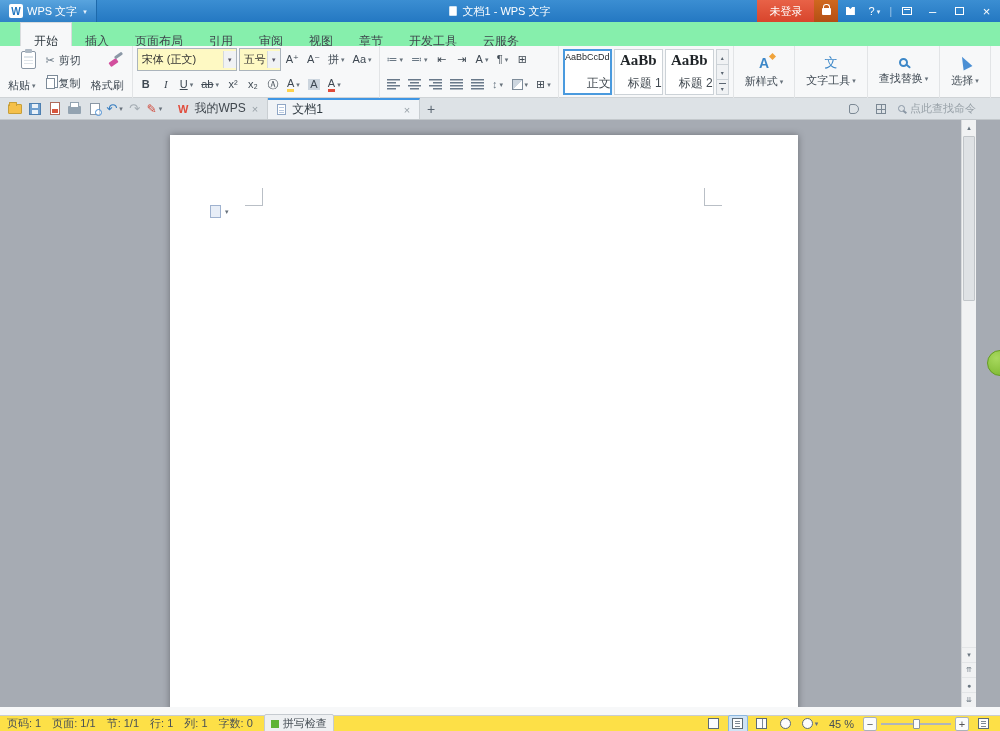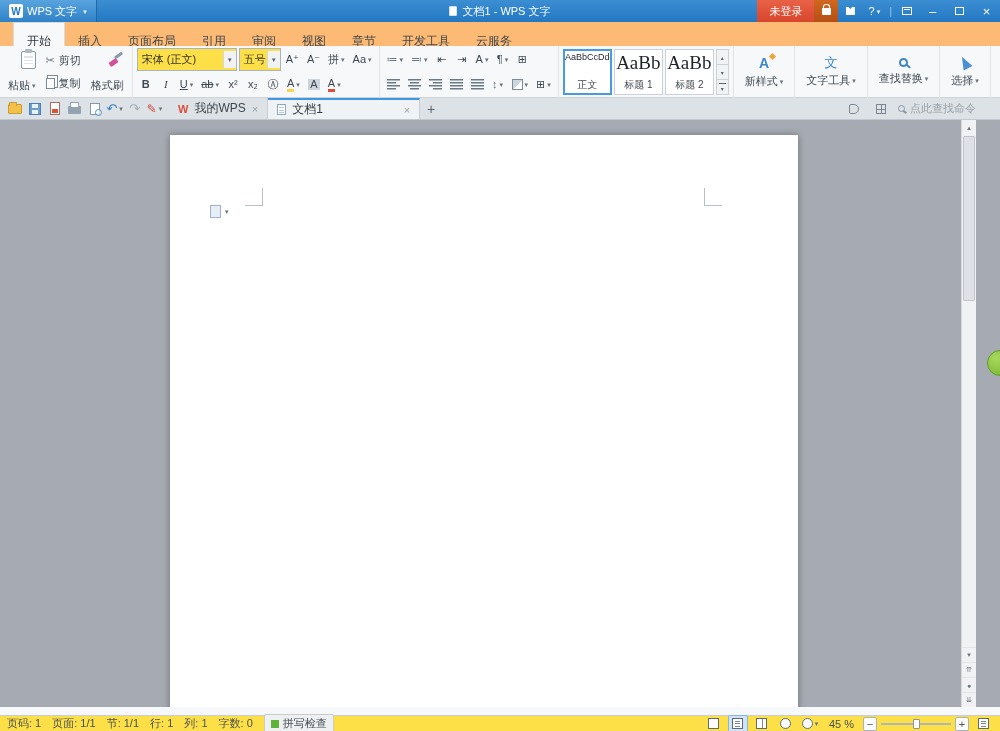--- a/index.html
+++ b/index.html
@@ -22,64 +22,64 @@
   .bag{width:9px;height:7px;background:#fff;border-radius:1px;position:relative}
   .bag:before{content:"";position:absolute;top:-4px;left:1.5px;width:5px;height:4px;border:1px solid #fff;border-bottom:none;border-radius:3px 3px 0 0}
   .shirt{width:9px;height:8px;background:#fff;clip-path:polygon(0 0,30% 0,50% 25%,70% 0,100% 0,100% 100%,0 100%)}
   .tb-div{color:rgba(255,255,255,.55);font-size:10px;margin:0 3px}
   .frame{width:10px;height:8px;border:1px solid #fff;position:relative}
   .frame:after{content:"";position:absolute;left:1px;top:1px;width:6px;height:1px;background:#fff}
   .win-btn{width:27px;height:22px;display:flex;align-items:center;justify-content:center;color:#fff;font-size:13px;cursor:pointer}
   .maxbox{width:9px;height:8px;border:1px solid #fff;display:block}
 
   
-  .rtabs{position:absolute;top:22px;left:0;right:0;height:40px;background:#fdba74;border-bottom:1px solid #d9dcde;display:flex;align-items:stretch;padding-left:13px}
+  .rtabs{position:absolute;top:22px;left:0;right:0;height:40px;background:#86efac;border-bottom:1px solid #d9dcde;display:flex;align-items:stretch;padding-left:20px}
   .rtab{padding:0 13px;display:flex;align-items:center;font-size:12px;color:#3f464d;cursor:pointer}
   .rtab.active{background:#f7f8f9;border:1px solid #d9dcde;border-bottom:1px solid #f7f8f9;color:#2f3940}
 
   
   .ribbon{position:absolute;top:46px;left:0;right:0;height:52px;background:#f7f8f9;border-bottom:1px solid #cfd3d6;display:flex}
   .rgroup{height:52px;padding:3px 4px;border-right:1px solid #e2e4e6;display:flex;align-items:flex-start}
   .bigbtn{height:46px;display:flex;flex-direction:column;align-items:flex-end;justify-content:space-between;padding:2px 4px;border-radius:2px;cursor:pointer}
   .bb-label{font-size:11px;color:#3e4852;display:flex;align-items:center}
   .clip-col{display:flex;flex-direction:column;justify-content:space-around;height:46px;margin:0 2px}
   .sbtn{display:flex;align-items:center;gap:4px;font-size:11px;color:#3e4852;padding:2px 4px;border-radius:2px;cursor:pointer}
   .gi{font-size:11px;color:#6a7885;line-height:1}
   .ic-clipboard{width:15px;height:18px;border:1px solid #8a97a5;background:#fff;border-radius:2px;position:relative;display:block}
   .ic-clipboard:before{content:"";position:absolute;top:-3px;left:3px;width:7px;height:4px;background:#aeb9c4;border-radius:1px}
   .ic-clipboard:after{content:"";position:absolute;top:4px;left:2px;right:2px;height:9px;background:linear-gradient(#dfe5ea 0 1.5px,transparent 1.5px 3.5px,#dfe5ea 3.5px 5px,transparent 5px 7px,#dfe5ea 7px 8.5px,transparent 0)}
   .ic-brush{width:16px;height:16px;position:relative;display:block}
   .ic-brush:before{content:"";position:absolute;left:1px;top:9px;width:9px;height:5px;background:#d24f9e;border-radius:1px;transform:rotate(-35deg)}
   .ic-brush:after{content:"";position:absolute;right:1px;top:3px;width:9px;height:3px;background:#8b98a6;transform:rotate(-35deg);border-radius:1px}
 
   .gcol{display:flex;flex-direction:column;justify-content:space-between;height:46px}
   .frow{display:flex;align-items:center;gap:2px;height:21px}
-  .combo{height:23px;background:#fde047;border:1px solid #abb4bc;display:flex;align-items:center;font-size:11px;padding-left:4px;color:#333;cursor:pointer}
+  .combo{height:23px;background:#fef9c3;border:1px solid #abb4bc;display:flex;align-items:center;font-size:11px;padding-left:4px;color:#333;cursor:pointer}
   .combo-a{margin-left:auto;width:13px;height:17px;border-left:1px solid #d4d9dd;display:flex;align-items:center;justify-content:center;font-size:7px;color:#556;background:#f0f2f4}
   .w100{width:100px}.w42{width:42px}
   .tbtn{min-width:18px;height:20px;padding:0 3px;display:flex;align-items:center;justify-content:center;font-size:11px;color:#3e4852;border-radius:2px;cursor:pointer;line-height:1}
   .bld{font-weight:bold}
   .ita{font-style:italic;font-family:"Liberation Serif",serif}
   .u-in{text-decoration:underline}
   .strike-in{text-decoration:line-through}
   .hl{border-bottom:3px solid #ffd34d;line-height:1}
   .shadechar{background:#ccd5de;padding:0 2px}
   .fcol{border-bottom:3px solid #e04b3a;line-height:1}
   .al{width:13px;height:11px;display:inline-block;background-image:linear-gradient(#69798a,#69798a),linear-gradient(#69798a,#69798a),linear-gradient(#69798a,#69798a),linear-gradient(#69798a,#69798a);background-repeat:no-repeat;background-size:13px 1.5px,9px 1.5px,13px 1.5px,9px 1.5px;background-position:0 0,0 3px,0 6px,0 9px}
   .al-c{background-position:0 0,2px 3px,0 6px,2px 9px}
   .al-r{background-position:0 0,4px 3px,0 6px,4px 9px}
   .al-j,.al-d{background-size:13px 1.5px,13px 1.5px,13px 1.5px,13px 1.5px;background-position:0 0,0 3px,0 6px,0 9px}
   .shadebox{width:11px;height:11px;border:1px solid #7d8b99;background:linear-gradient(135deg,#cdd6df 50%,#fff 50%)}
 
   .stylecard{width:49px;height:46px;background:#fff;border:1px solid #ccd2d7;margin-right:2px;position:relative;cursor:pointer;overflow:hidden}
   .stylecard.selected{border-color:#4a9ade;box-shadow:inset 0 0 0 1px #4a9ade}
   .sc-prev{position:absolute;top:2px;left:0;right:0;text-align:center;color:#1f2428;white-space:nowrap}
   .sc-prev.small{font-size:9px}
-  .sc-prev.big{font-size:19px;font-family:"Liberation Serif",serif;font-weight:normal;top:2px}
-  .sc-label{position:absolute;bottom:2px;left:0;right:0;text-align:center;font-size:10px;color:#40484f}
+  .sc-prev.big{font-size:15px;font-family:"Liberation Serif",serif;font-weight:bold;top:2px}
+  .sc-label{position:absolute;bottom:2px;left:0;right:0;text-align:right;font-size:12px;color:#40484f}
   .scroll-col{width:13px;height:46px;display:flex;flex-direction:column}
   .scbtn{flex:1;border:1px solid #ccd2d7;border-top:none;background:#f0f2f4;display:flex;align-items:center;justify-content:center;font-size:6px;color:#5b6672;cursor:pointer;flex-direction:column}
   .scbtn:first-child{border-top:1px solid #ccd2d7}
   .morebar{width:7px;height:1px;background:#5b6672;margin-bottom:1px}
 
   .bigv{height:46px;display:flex;flex-direction:column;align-items:center;justify-content:center;gap:4px;padding:0 7px;cursor:pointer}
   .bv-label{font-size:11px;color:#3e4852;display:flex;align-items:center;white-space:nowrap}
   .ic-newstyle{font-size:14px;font-weight:bold;color:#3c87c8;position:relative;line-height:1}
   .ic-newstyle:after{content:"";position:absolute;right:-6px;top:-2px;width:5px;height:5px;background:#f0a33c;transform:rotate(45deg)}
   .ic-wen{font-size:13px;color:#3c87c8;line-height:1}

